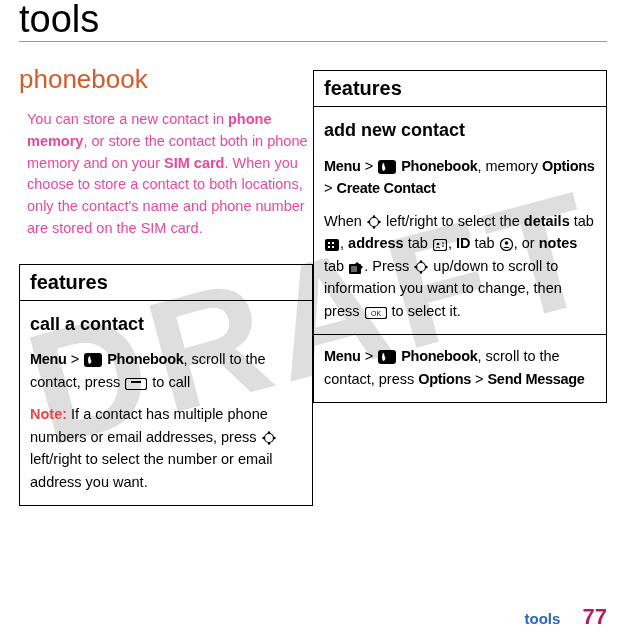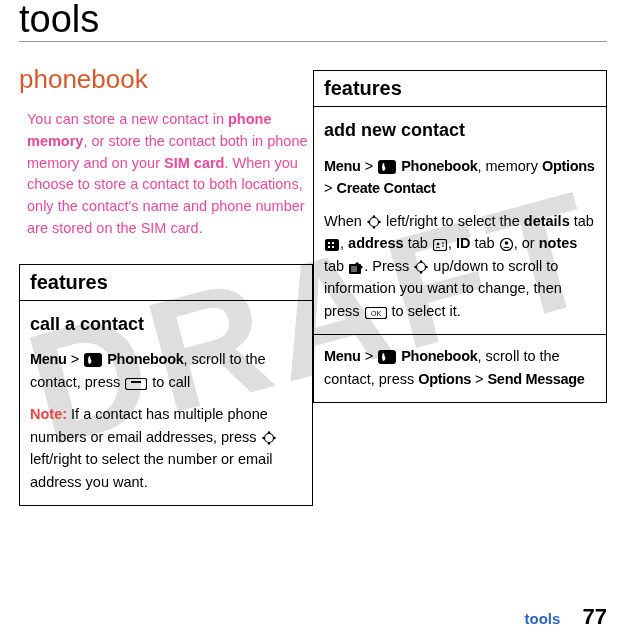--- a/index.html
+++ b/index.html
@@ -89,21 +89,21 @@
     }
     .icon svg { display: block; }
     .footer {
       position: absolute;
       bottom: 6px;
       right: 22px;
       font-size: 15px;
       z-index: 1;
     }
     .footer .flabel { color: #2a66c4; font-weight: bold;}
-    .footer .pnum { color: #000000; font-weight: bold; font-size: 22px; margin-left: 18px; }
+    .footer .pnum { color: #be185d; font-weight: bold; font-size: 22px; margin-left: 18px; }
   </style>
 </head>
 <body>
 
 <div class="watermark">DRAFT</div>
 
 <div class="content">
   <h1>tools</h1>
 
   <div class="columns">

